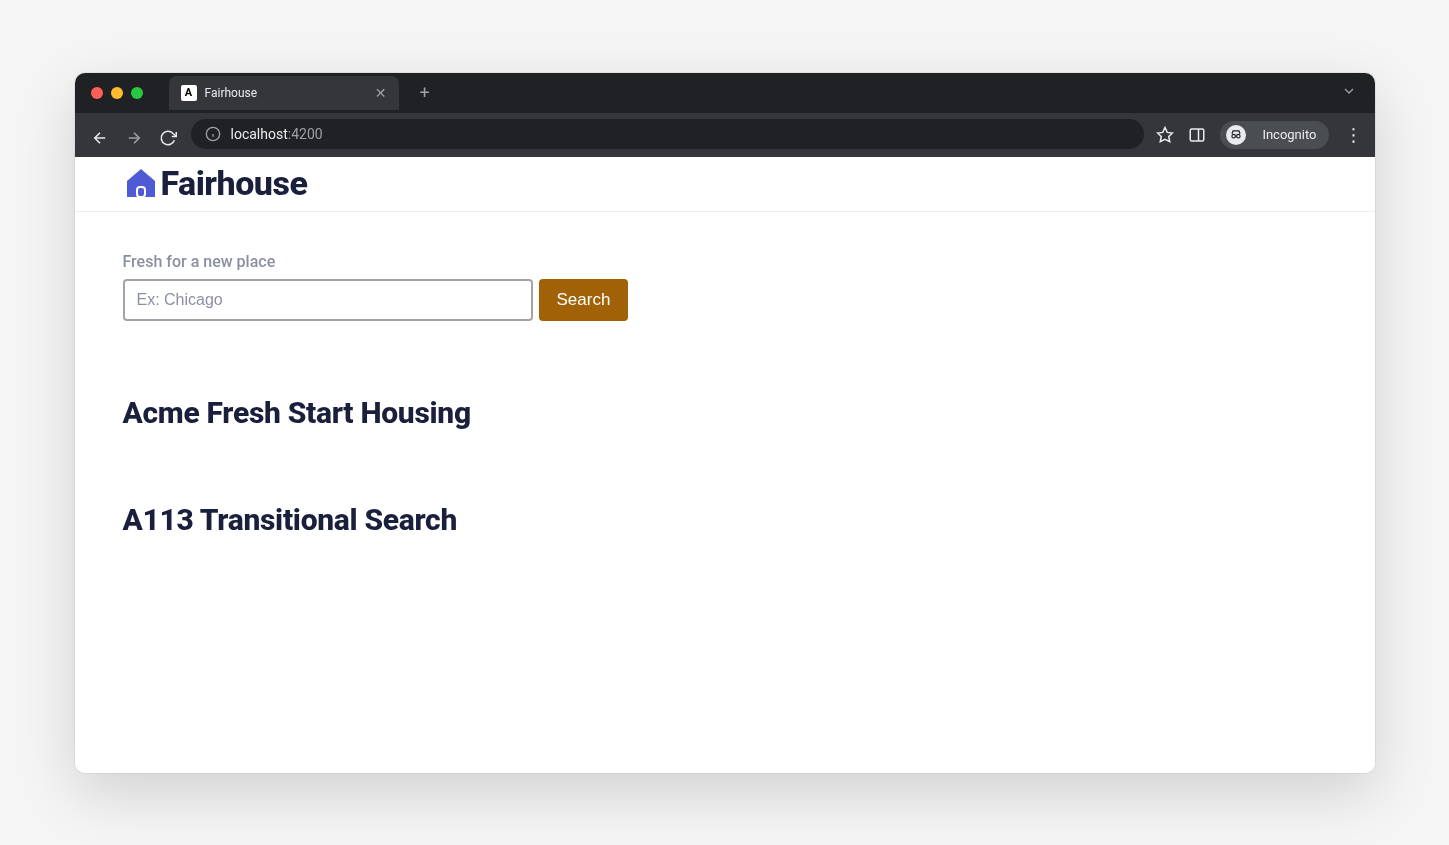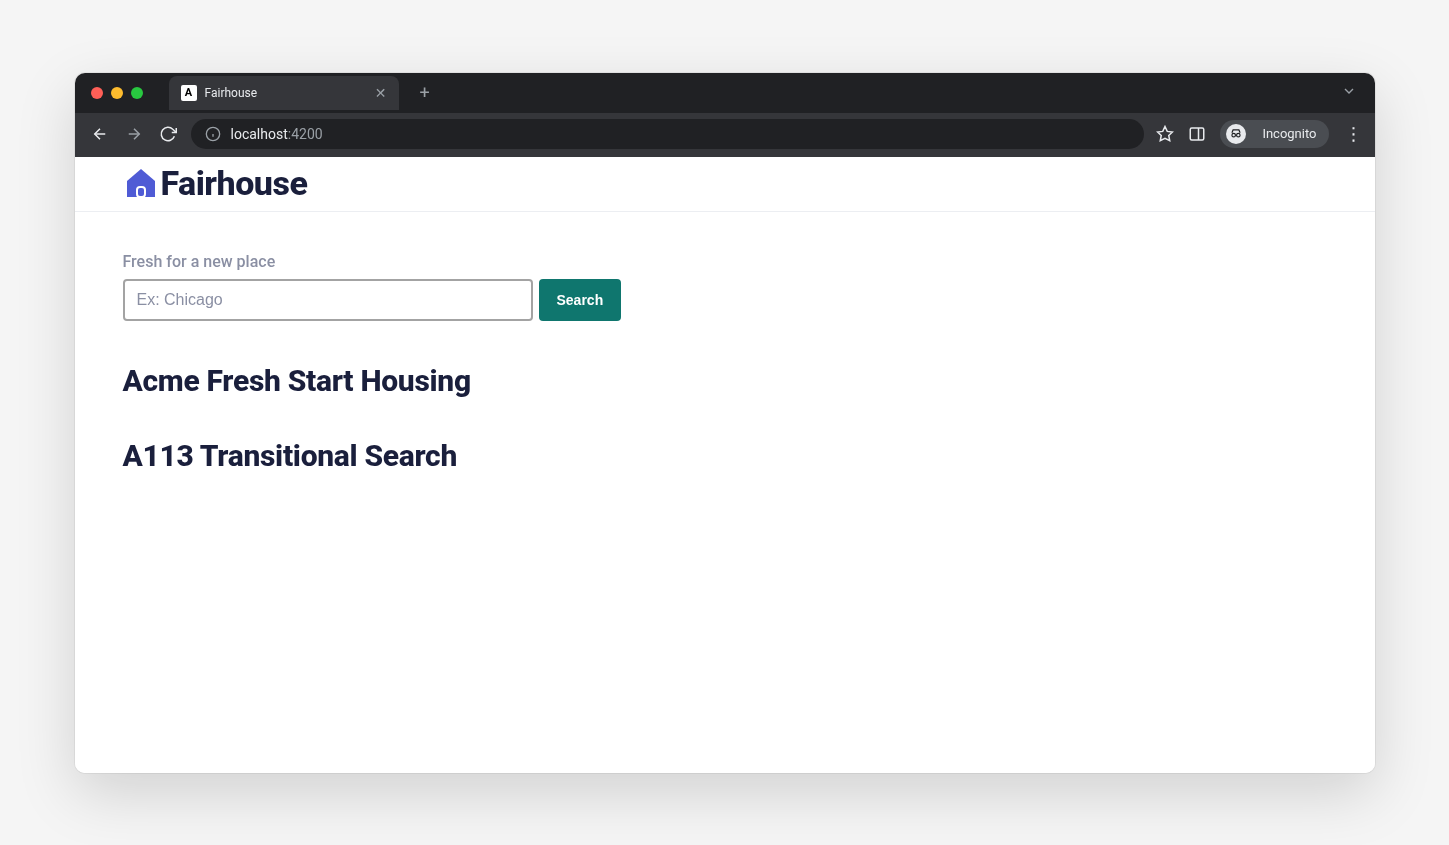--- a/index.html
+++ b/index.html
@@ -56,21 +56,21 @@
       width: 16px; height: 16px; border-radius: 2px;
       background:#fff; color:#000; font-size:11px; font-weight:700;
       display:flex;align-items:center;justify-content:center;
     }
     .tab .title { flex:1; white-space:nowrap; overflow:hidden; text-overflow:ellipsis; }
     .tab .close { color:#9aa0a6; font-size:14px; cursor:pointer; }
     .new-tab { color:#9aa0a6; font-size:18px; margin-left:12px; cursor:pointer; width:28px; text-align:center; }
     .tab-spacer { flex:1; }
     .chevron-down { color:#9aa0a6; font-size:14px; padding:4px 6px; cursor:pointer; }
     .toolbar {
-      display:flex; align-items:center; gap:12px;
+      display:flex; align-items:flex-end; gap:12px;
       padding: 6px 10px 8px 14px;
       background:#35363a;
     }
     .nav-btn { color:#9aa0a6; cursor:pointer; display:flex; align-items:center; justify-content:center; width:22px; height:22px; }
     .nav-btn.enabled { color:#e8eaed; }
     .nav-btn svg { width:18px; height:18px; }
     .addr-bar {
       flex:1; display:flex; align-items:center; gap:10px;
       background:#202124; border-radius: 20px; height:30px; padding:0 14px;
       color:#e8eaed; font-size:14px;
@@ -109,27 +109,27 @@
       color:#8a8fa3; font-size:16px; font-weight:500; margin-bottom:8px;
       font-family: inherit;
     }
     .search-row { display:flex; gap:6px; align-items:stretch; }
     .search-input {
       width:410px; height:42px; border:2px solid #a3a3a3; border-radius:4px;
       padding:0 12px; font-size:16px; color:#333; outline:none;
     }
     .search-input::placeholder { color:#8a8fa3; }
     .search-button {
-      background:#0f766e; color:#fff; border:none; border-radius:4px;
-      padding:0 18px; font-size:14px; font-weight:700; cursor:pointer;
+      background:#a16207; color:#fff; border:none; border-radius:4px;
+      padding:0 18px; font-size:17px; font-weight:400; cursor:pointer;
       height:42px;
     }
     .results { margin-top:42px; display:flex; flex-direction:column; gap:40px; }
     .result-title {
-      font-size:30px; font-weight:800; color:#1a1f3c; letter-spacing:-0.3px;
+      font-size:30px; font-weight:800; color:#1a1f3c; letter-spacing:-0.3px;margin-top:32px;
     }
   </style>
 </head>
 <body>
 
 <div class="browser-window">
   <div class="chrome-top">
     <div class="tab-bar">
       <div class="traffic-lights">
         <div class="tl red"></div>

